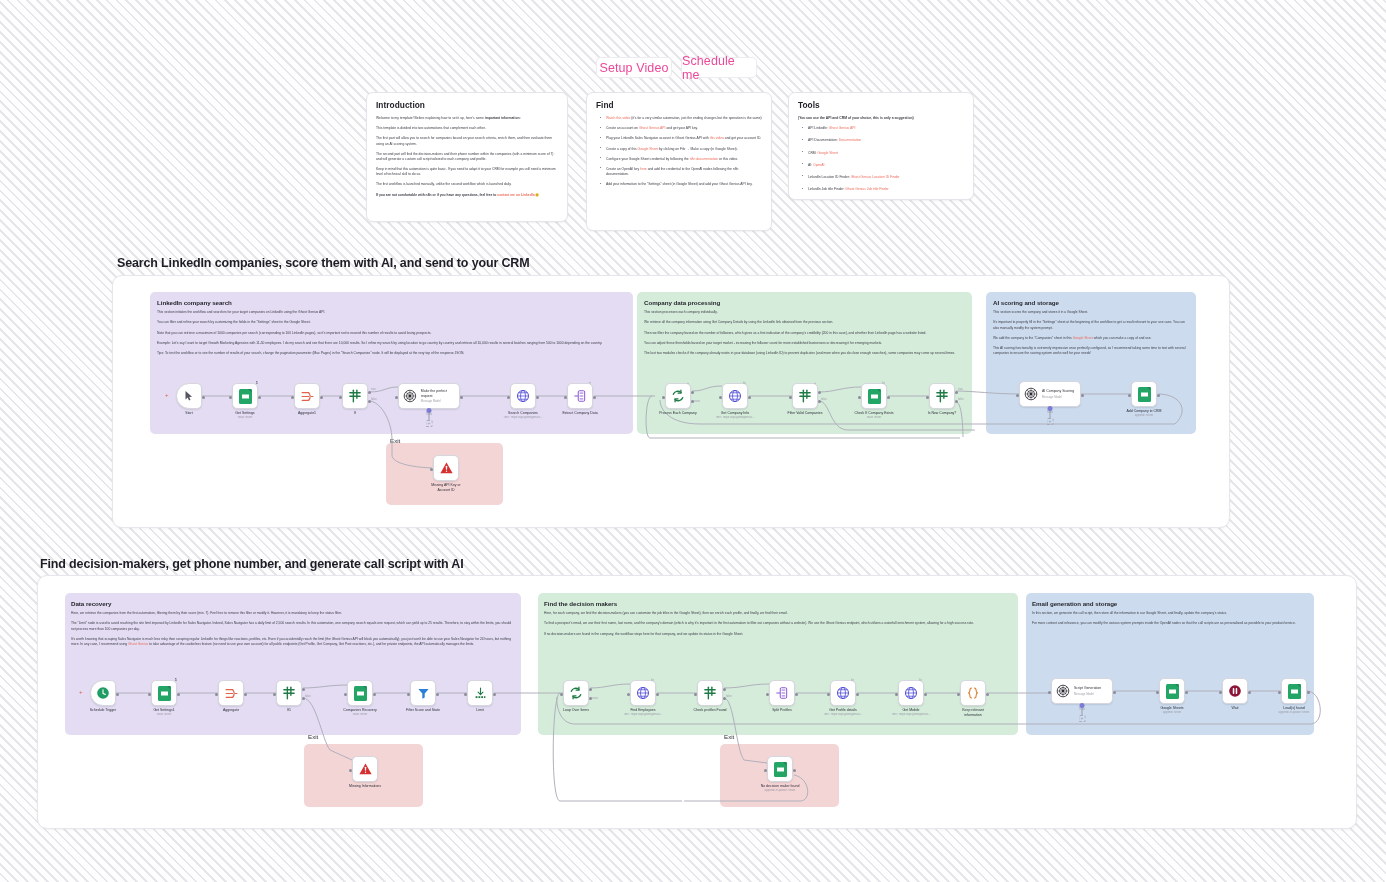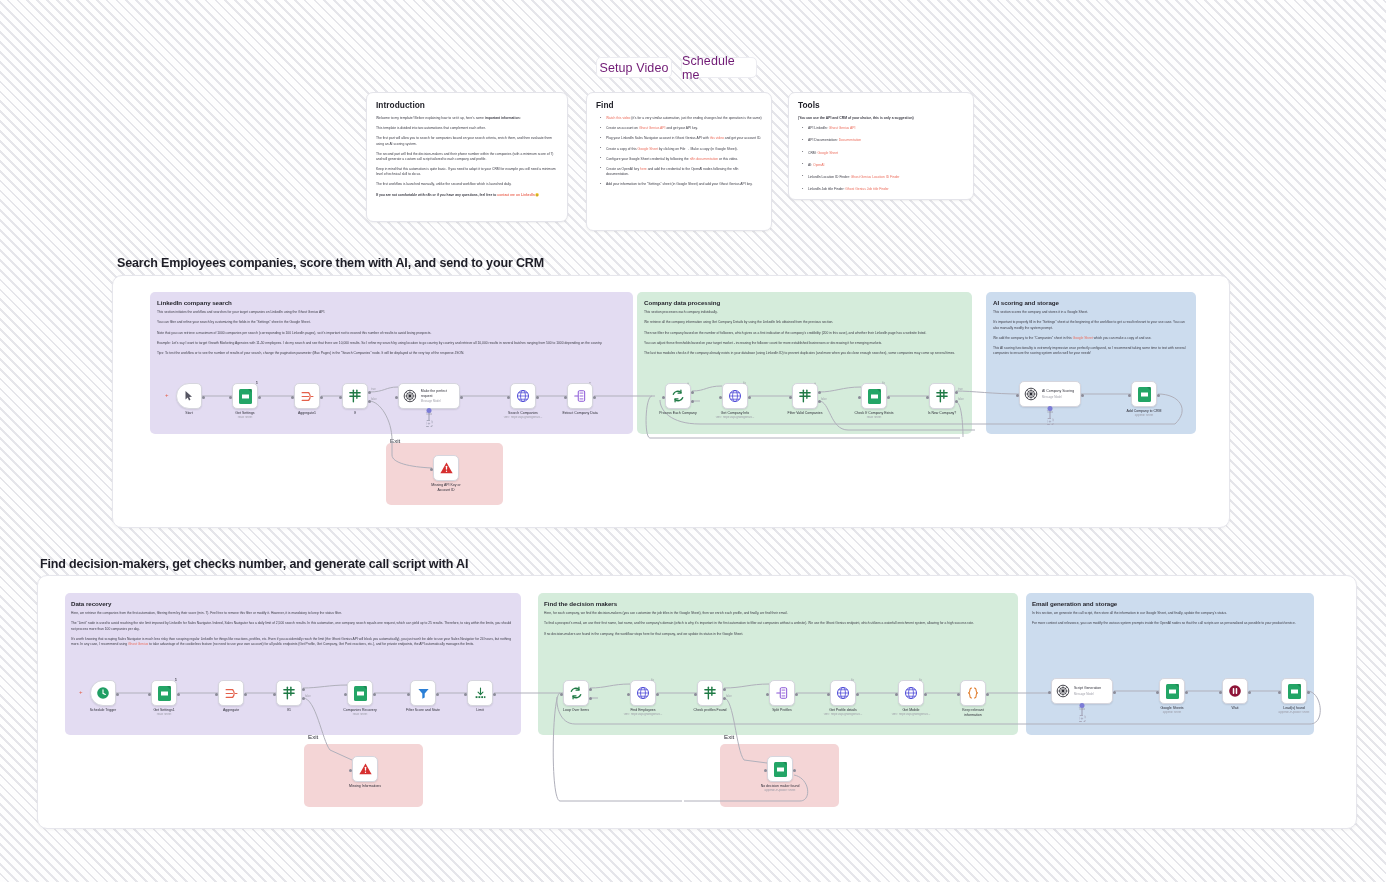--- a/index.html
+++ b/index.html
@@ -24,21 +24,21 @@
     border-radius:7px;
     box-shadow:0 1px 2px rgba(30,30,40,.06);
   }
 
   
   .navlink {
     position:absolute;
     background:#fff;
     border:1px solid #ececf1;
     border-radius:5px;
-    color:#701a75;
+    color:#ec4899;
     font-size:12.5px;
     font-weight:400;
     display:flex; align-items:center; justify-content:center;
     letter-spacing:.1px;
     cursor:pointer;
   }
 
   
   .note { padding:7px 9px 8px 9px; }
   .note h3 {
@@ -270,21 +270,21 @@
       <li style="margin-bottom:7px;"><span>API LinkedIn: </span><span class="lnk">Ghost Genius API</span></li>
       <li style="margin-bottom:7px;"><span>API Documentation: </span><span class="lnk">Documentation</span></li>
       <li style="margin-bottom:7px;"><span>CRM: </span><span class="lnk">Google Sheet</span></li>
       <li style="margin-bottom:7px;"><span>AI: </span><span class="lnk">OpenAI</span></li>
       <li style="margin-bottom:7px;"><span>LinkedIn Location ID Finder: </span><span class="lnk">Ghost Genius Location ID Finder</span></li>
       <li><span>LinkedIn Job title Finder: </span><span class="lnk">Ghost Genius Job title Finder</span></li>
     </ul>
   </div>
 </div>
 
-<div class="section-title" style="left:117px; top:256px;">Search Employees companies, score them with AI, and send to your CRM</div>
+<div class="section-title" style="left:117px; top:256px;">Search LinkedIn companies, score them with AI, and send to your CRM</div>
 
 <div class="section" style="left:112px; top:275px; width:1118px; height:253px;"></div>
 
 <div class="region purple" style="left:150px; top:292px; width:483px; height:142px;"></div>
 <div class="region-title" style="left:157px; top:299px;">LinkedIn company search</div>
 <div class="region-body" style="left:157px; top:310px; width:468px;">
   <p>This section initiates the workflow and searches for your target companies on LinkedIn using the Ghost Genius API.</p>
   <p>You can filter and refine your search by customizing the fields in the "Settings" sheet in the Google Sheet.</p>
   <p>Note that you can retrieve a maximum of 1000 companies per search (corresponding to 100 LinkedIn pages), so it's important not to exceed this number of results to avoid losing prospects.</p>
   <p>Example: Let's say I want to target Growth Marketing Agencies with 11-50 employees. I do my search and see that there are 10,000 results. So I refine my search by using location to go country by country and retrieve all 10,000 results in several batches ranging from 500 to 1000 depending on the country.</p>
@@ -554,21 +554,21 @@
       <rect x="10.9" y="8" width="2.2" height="7" rx="1.1" fill="#fff"></rect>
       <circle cx="12" cy="17.5" r="1.2" fill="#fff"></circle>
     </svg>
     <span class="dot l"></span>
   </div>
   <div class="node-label">Missing API Key or
 Account ID</div>
 </div>
 <span class="plus-red" style="left:165px; top:392px;">+</span>
 
-<div class="section-title" style="left:40px; top:557px;">Find decision-makers, get checks number, and generate call script with AI</div>
+<div class="section-title" style="left:40px; top:557px;">Find decision-makers, get phone number, and generate call script with AI</div>
 
 <div class="section" style="left:37px; top:575px; width:1320px; height:254px;"></div>
 
 <div class="region purple" style="left:65px; top:593px; width:456px; height:142px;"></div>
 <div class="region-title" style="left:71px; top:600px;">Data recovery</div>
 <div class="region-body" style="left:71px; top:611px; width:442px;">
   <p>Here, we retrieve the companies from the first automation, filtering them by their score (min. 7). Feel free to remove this filter or modify it. However, it is mandatory to keep the status filter.</p>
   <p>The "Limit" node is used to avoid reaching the site limit imposed by LinkedIn for Sales Navigator. Indeed, Sales Navigator has a daily limit of 2,500 search results. In this automation, one company search equals one request, which can yield up to 25 results. Therefore, to stay within the limits, you should not process more than 100 companies per day.</p>
   <p><span>It's worth knowing that scraping Sales Navigator is much less risky than scraping regular LinkedIn for things like reactions, profiles, etc. Even if you accidentally reach the limit (the Ghost Genius API will block you automatically), you just won't be able to use your Sales Navigator for 24 hours, but nothing more. In any case, I recommend using </span><span class="lnk">Ghost Genius</span><span> to take advantage of the cookieless feature (no need to use your own account) for all public endpoints (Get Profile, Get Company, Get Post reactions, etc.), and for private endpoints, the API automatically manages the limits.</span></p>
 </div>

